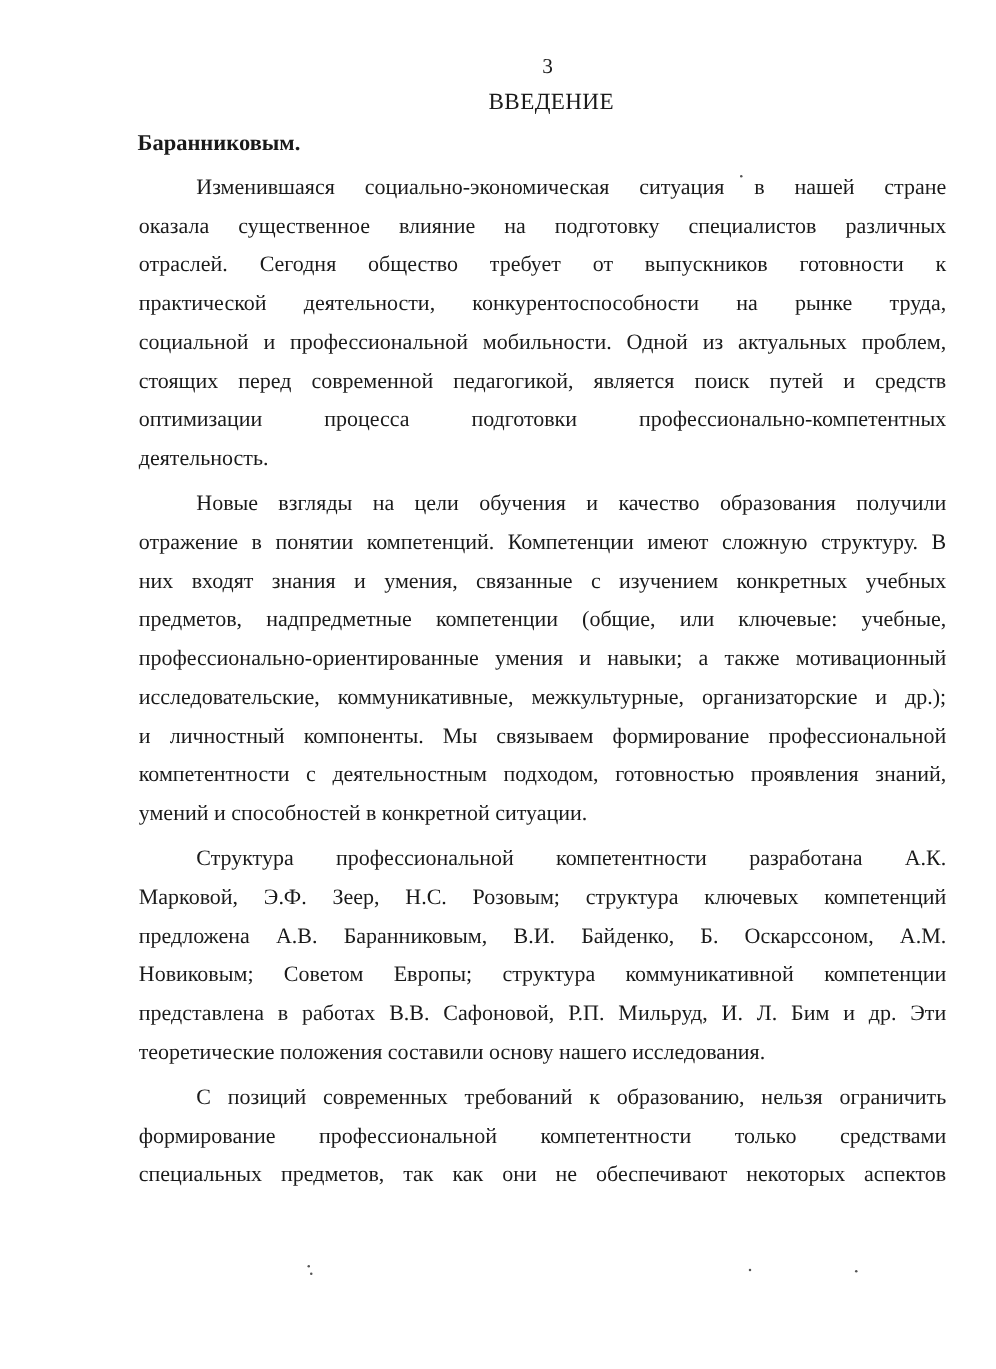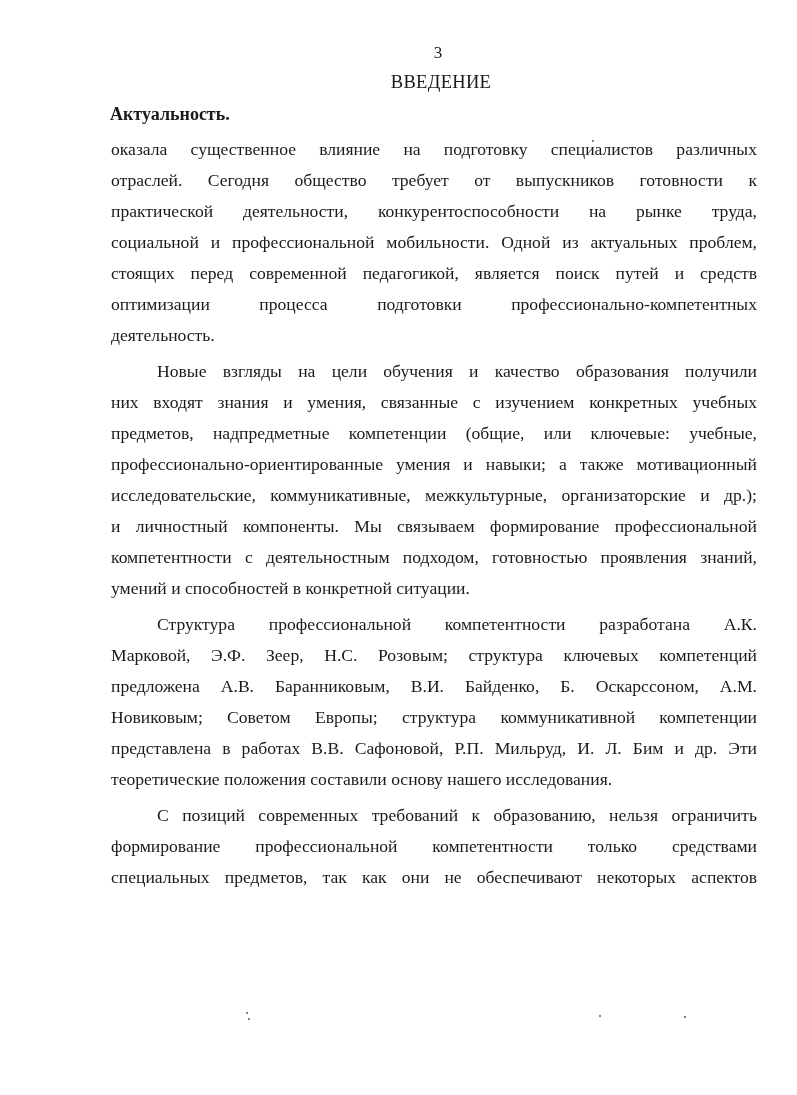--- a/index.html
+++ b/index.html
@@ -73,36 +73,38 @@
     background: #555;
     border-radius: 1px;
   }
 </style>
 </head>
 <body>
 
 <div class="page">
   <div class="page-number">3</div>
   <div class="title">ВВЕДЕНИЕ</div>
-  <div class="section-heading">Актуальность.</div>
+  <div class="section-heading">Баранниковым.</div>
 
   <div class="body">
 
     <div>
+      <span class="line indent">Изменившаяся социально-экономическая ситуация в нашей стране</span>
       <span class="line">оказала существенное влияние на подготовку специалистов различных</span>
       <span class="line">отраслей. Сегодня общество требует от выпускников готовности к</span>
       <span class="line">практической деятельности, конкурентоспособности на рынке труда,</span>
       <span class="line">социальной и профессиональной мобильности. Одной из актуальных проблем,</span>
       <span class="line">стоящих перед современной педагогикой, является поиск путей и средств</span>
       <span class="line">оптимизации процесса подготовки профессионально-компетентных</span>
       <span class="line last">деятельность.</span>
     </div>
 
     <div style="margin-top:5px">
       <span class="line indent">Новые взгляды на цели обучения и качество образования получили</span>
+      <span class="line">отражение в понятии компетенций. Компетенции имеют сложную структуру. В</span>
       <span class="line">них входят знания и умения, связанные с изучением конкретных учебных</span>
       <span class="line">предметов, надпредметные компетенции (общие, или ключевые: учебные,</span>
       <span class="line">профессионально-ориентированные умения и навыки; а также мотивационный</span>
       <span class="line">исследовательские, коммуникативные, межкультурные, организаторские и др.);</span>
       <span class="line">и личностный компоненты. Мы связываем формирование профессиональной</span>
       <span class="line">компетентности с деятельностным подходом, готовностью проявления знаний,</span>
       <span class="line last">умений и способностей в конкретной ситуации.</span>
     </div>
 
     <div style="margin-top:5px">

